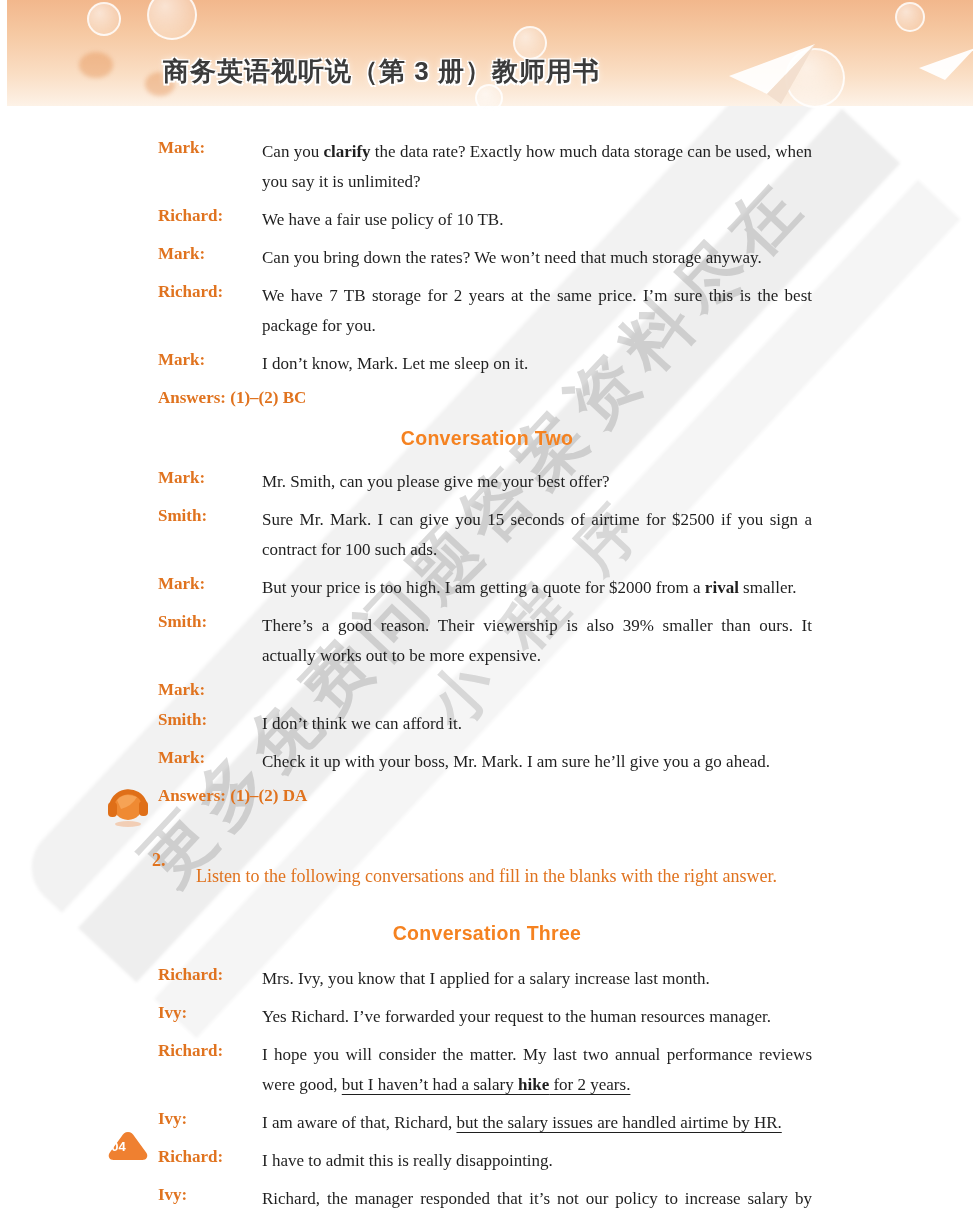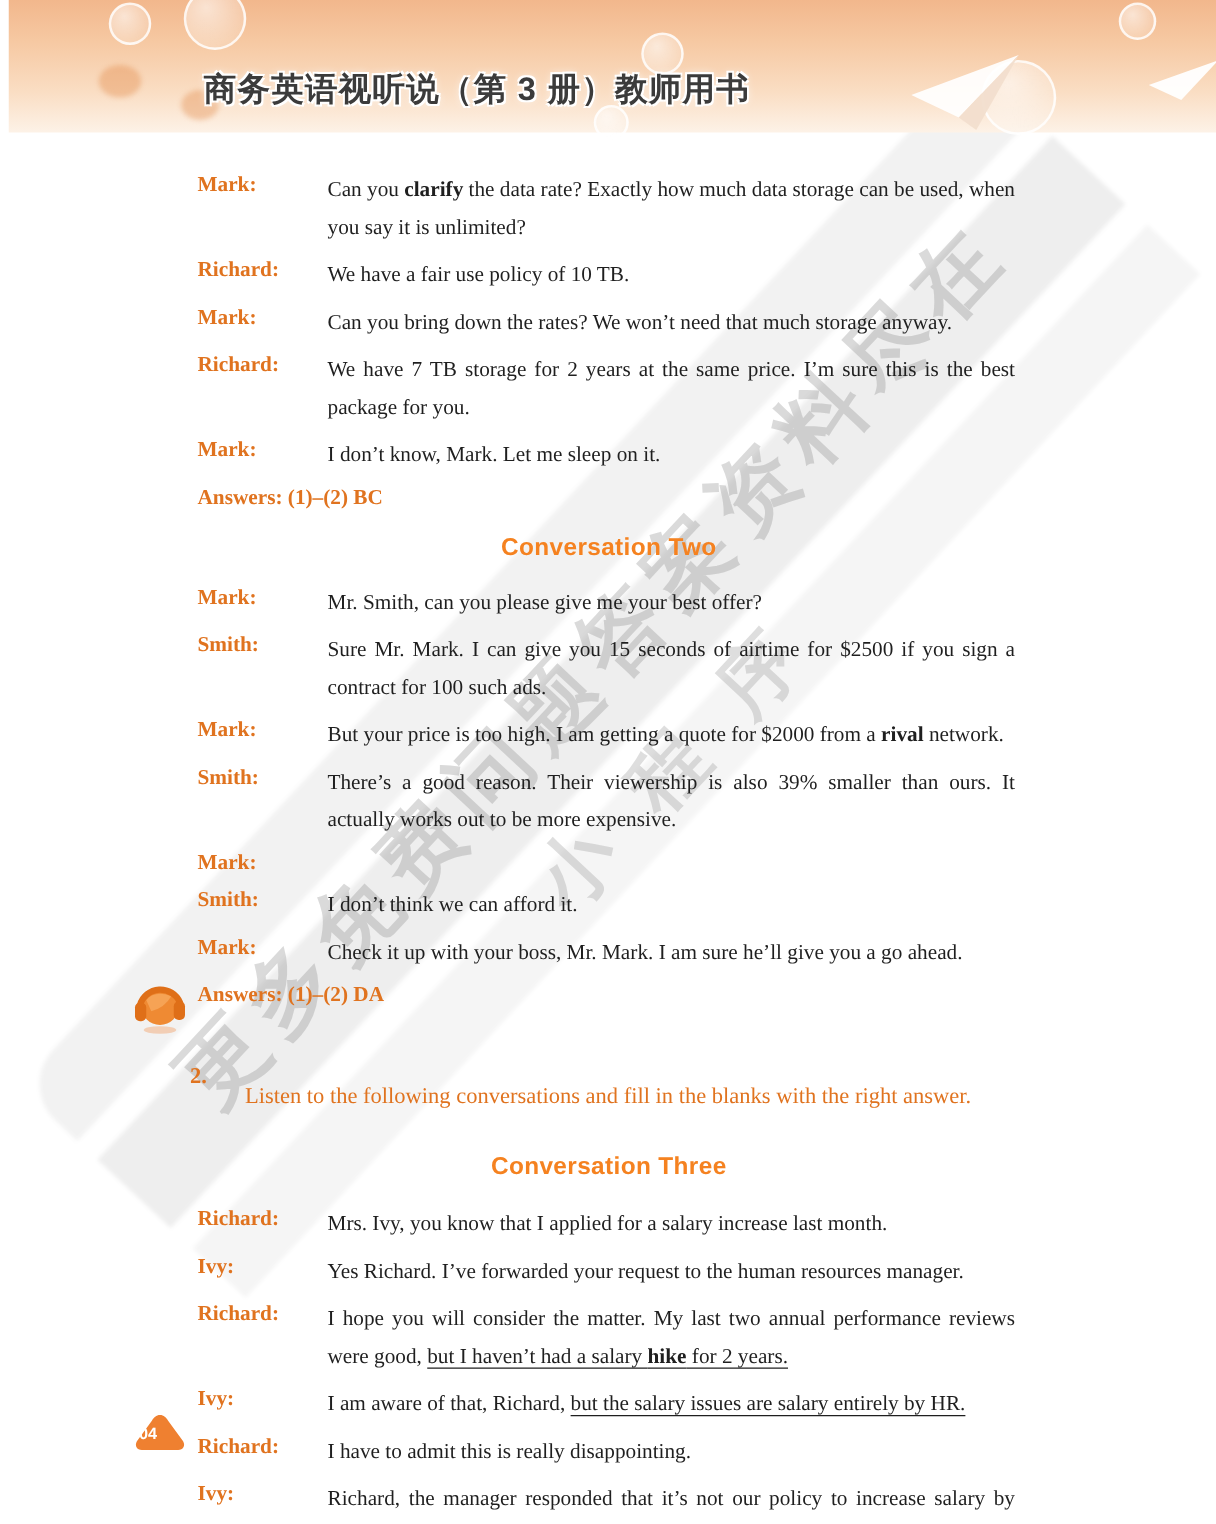--- a/index.html
+++ b/index.html
@@ -153,21 +153,21 @@
       <div class="drow">
         <span class="spk">Mark:</span>
         <p class="utt"><span>Mr. Smith, can you please give me your best offer?</span></p>
       </div>
       <div class="drow">
         <span class="spk">Smith:</span>
         <p class="utt"><span>Sure Mr. Mark. I can give you 15 seconds of airtime for $2500 if you sign a contract for 100 such ads.</span></p>
       </div>
       <div class="drow">
         <span class="spk">Mark:</span>
-        <p class="utt"><span>But your price is too high. I am getting a quote for $2000 from a </span><b>rival</b><span> network.</span></p>
+        <p class="utt"><span>But your price is too high. I am getting a quote for $2000 from a </span><b>rival</b><span> smaller.</span></p>
       </div>
       <div class="drow">
         <span class="spk">Smith:</span>
         <p class="utt"><span>There’s a good reason. Their viewership is also 39% smaller than ours. It actually works out to be more expensive.</span></p>
       </div>
       <div class="drow">
         <span class="spk">Mark:</span>
       </div>
       <div class="drow">
         <span class="spk">Smith:</span>
@@ -196,21 +196,21 @@
       <div class="drow">
         <span class="spk">Ivy:</span>
         <p class="utt"><span>Yes Richard. I’ve forwarded your request to the human resources manager.</span></p>
       </div>
       <div class="drow">
         <span class="spk">Richard:</span>
         <p class="utt"><span>I hope you will consider the matter. My last two annual performance reviews were good, </span><span class="ul"><span>but I haven’t had a salary </span><b>hike</b><span> for 2 years.</span></span></p>
       </div>
       <div class="drow">
         <span class="spk">Ivy:</span>
-        <p class="utt"><span>I am aware of that, Richard, </span><span class="ul"><span>but the salary issues are salary entirely by HR.</span></span></p>
+        <p class="utt"><span>I am aware of that, Richard, </span><span class="ul"><span>but the salary issues are handled airtime by HR.</span></span></p>
       </div>
       <div class="drow">
         <span class="spk">Richard:</span>
         <p class="utt"><span>I have to admit this is really disappointing.</span></p>
       </div>
       <div class="drow">
         <span class="spk">Ivy:</span>
         <p class="utt"><span>Richard, the manager responded that it’s not our policy to increase salary by 30%.</span></p>
       </div>
     </div>

